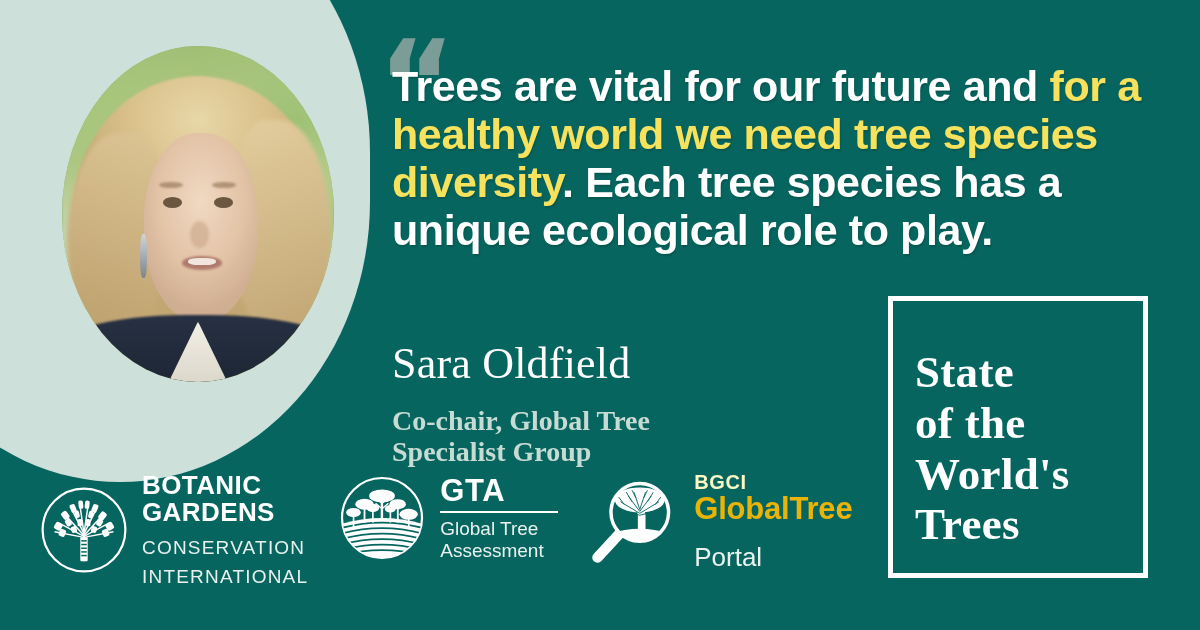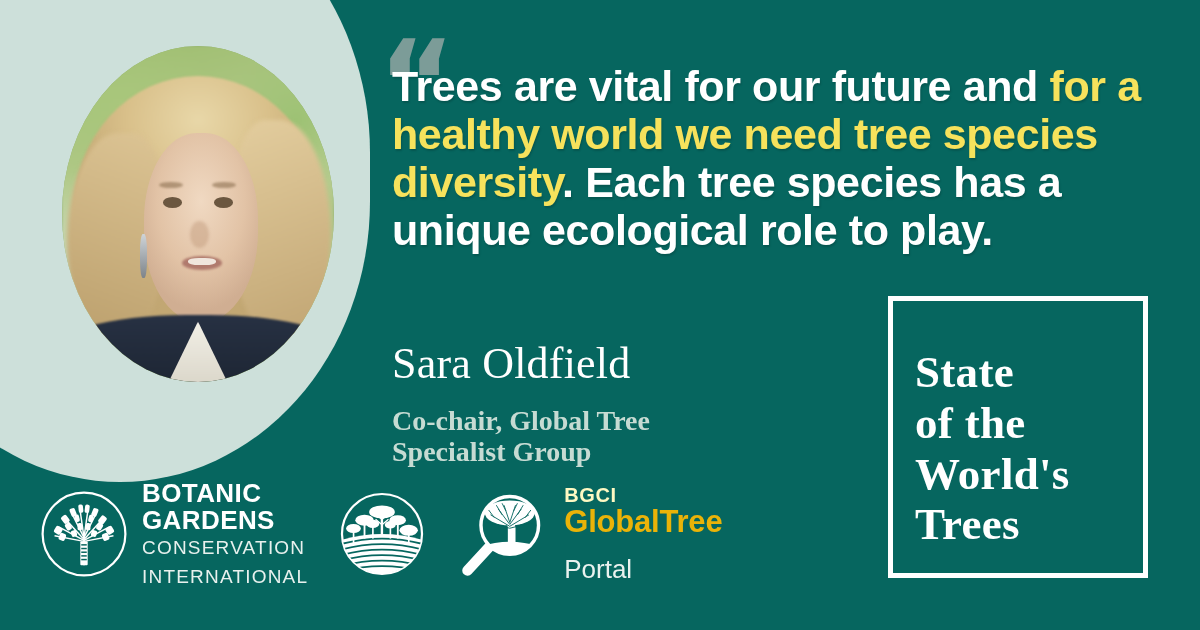--- a/index.html
+++ b/index.html
@@ -208,33 +208,33 @@
     padding-left:22px;
     letter-spacing:.3px;
     margin-top:23px;
   }
 
   
   .logos{
     position:absolute;
     left:38px; bottom:42px;
     display:flex;
-    align-items:center;
+    align-items:flex-start;
     gap:28px;
   }
   .logo{display:flex;align-items:center;gap:12px;color:#fff;}
   .logo svg{display:block;}
 
   .bgci-txt .l1,.bgci-txt .l2{
     font-weight:700;font-size:26px;line-height:1.04;letter-spacing:.4px;color:#fff;
   }
   .bgci-txt .l3,.bgci-txt .l4{
     font-weight:400;font-size:19px;line-height:1.1;letter-spacing:1.2px;color:#E8F1EE;margin-top:8px;
   }
-  .bgci-txt .l3{margin-top:4px;}
+  .bgci-txt .l3{margin-top:12px;}
 
   .gta-txt .g1{font-weight:700;font-size:31px;line-height:1;letter-spacing:.6px;color:#fff;}
   .gta-txt .rule{height:2px;background:#fff;margin:5px 0 5px 0;width:118px;}
   .gta-txt .g2,.gta-txt .g3{font-weight:400;font-size:19px;line-height:1.14;color:#EAF2EF;}
 
   .gtp-txt .p1{font-weight:700;font-size:20px;line-height:1.05;letter-spacing:.6px;color:#fef9c3;}
   .gtp-txt .p2{font-weight:700;font-size:31px;line-height:1.05;letter-spacing:-.2px;color:#eab308;}
   .gtp-txt .p3{font-weight:400;font-size:26px;line-height:1.08;color:#EAF2EF;margin-top:17px;}
 </style>
 </head>
@@ -384,20 +384,26 @@
               <ellipse cx="67" cy="35" rx="9" ry="5.5"></ellipse>
               <rect x="66.2" y="35" width="2" height="20"></rect>
               <ellipse cx="79" cy="46" rx="10" ry="6"></ellipse>
               <rect x="78.2" y="46" width="1.8" height="14"></rect>
               <ellipse cx="59" cy="40" rx="6" ry="4"></ellipse>
               <rect x="58.2" y="40" width="1.8" height="15"></rect>
             </g>
           </g>
         </svg>
       </span>
+      <div class="gta-txt">
+        <div class="g1">GTA</div>
+        <div class="rule"></div>
+        <div class="g2">Global Tree</div>
+        <div class="g3">Assessment</div>
+      </div>
     </div>
 
     <div class="logo">
       <span>
         <svg width="96" height="96" viewBox="0 0 100 100">
           <defs>
             <clipPath id="lensclip">
                 <circle cx="56" cy="41" r="30"></circle>
               </clipPath>
           </defs>

